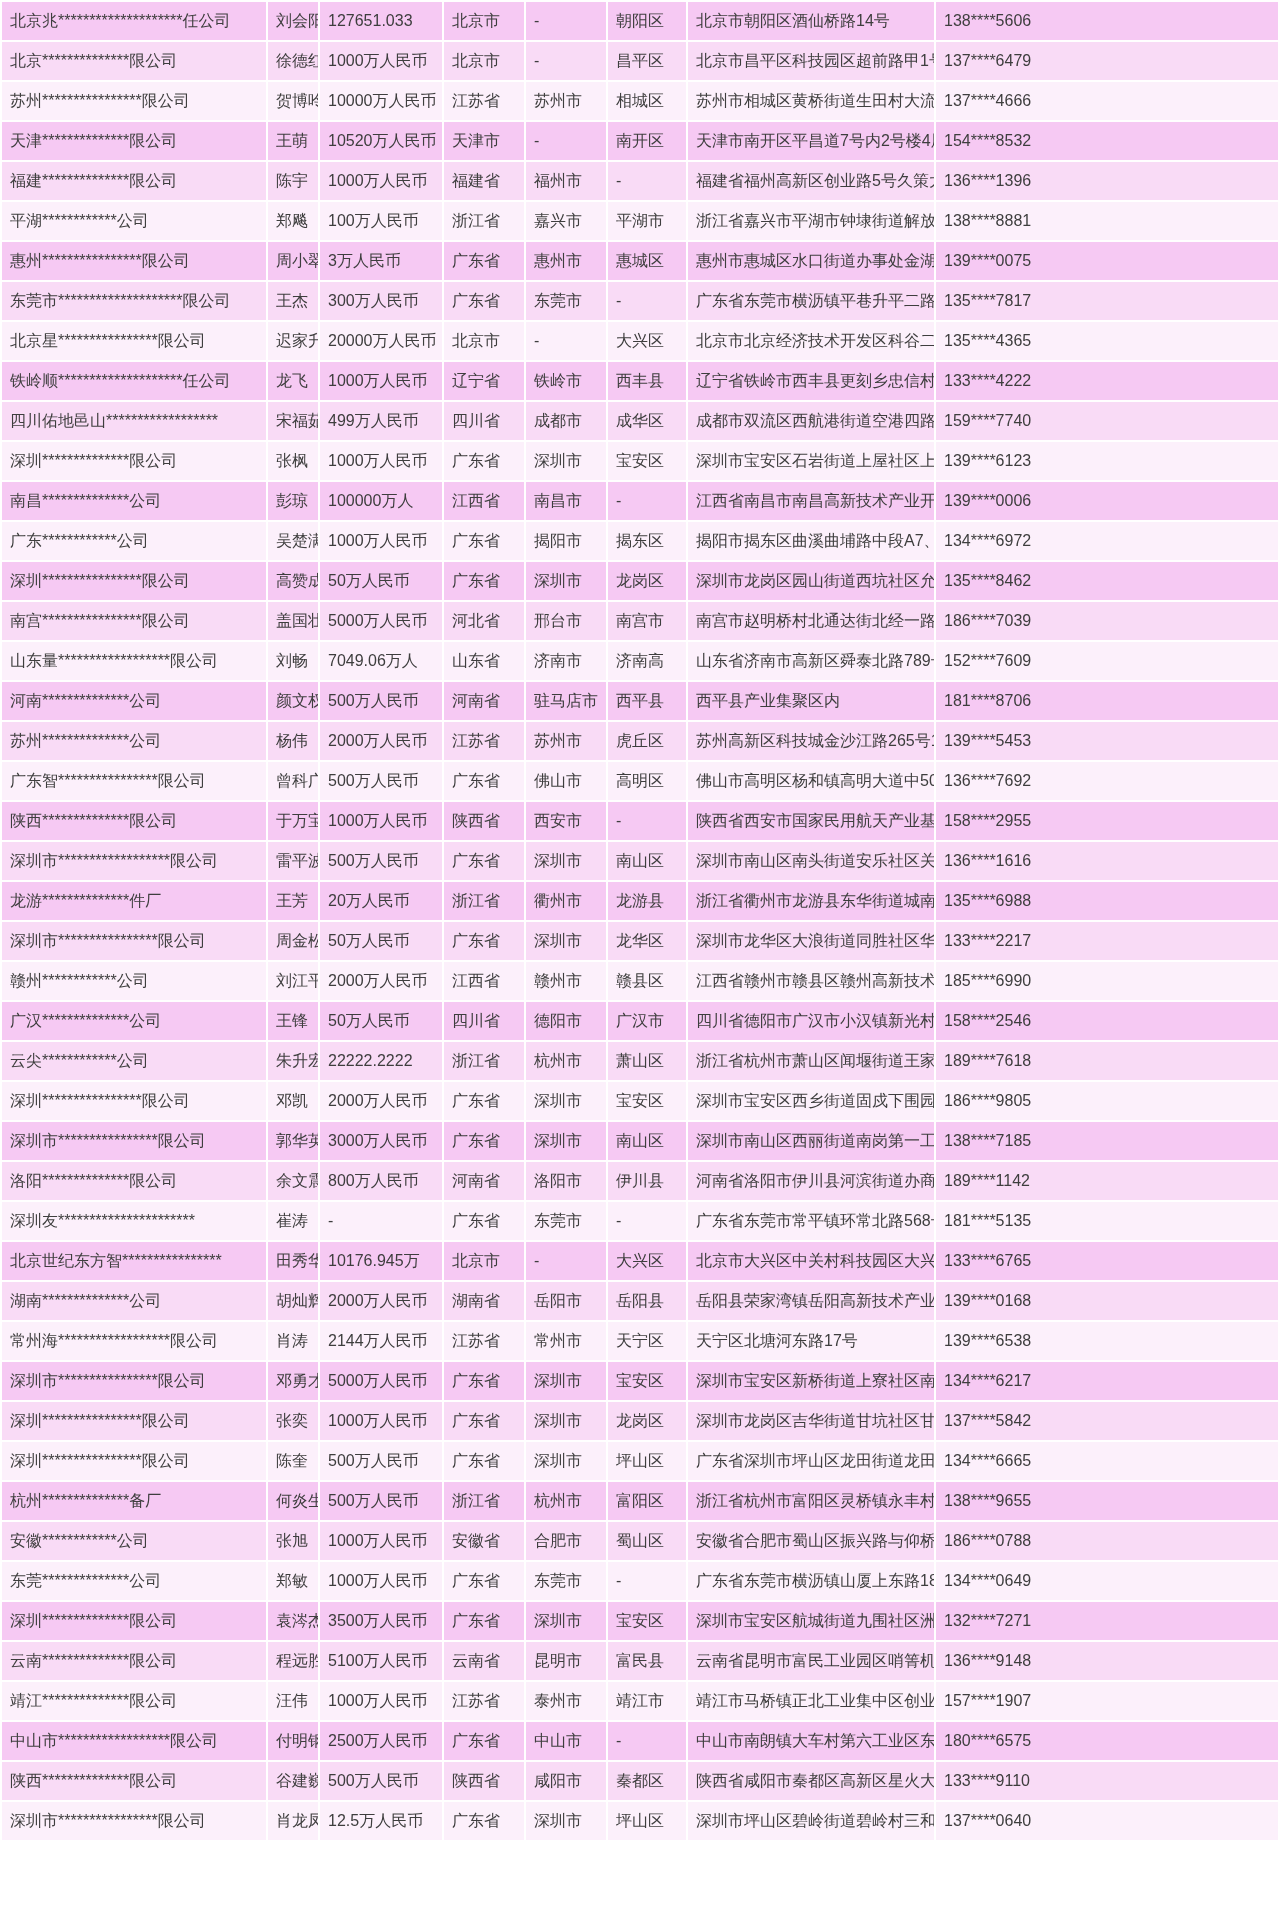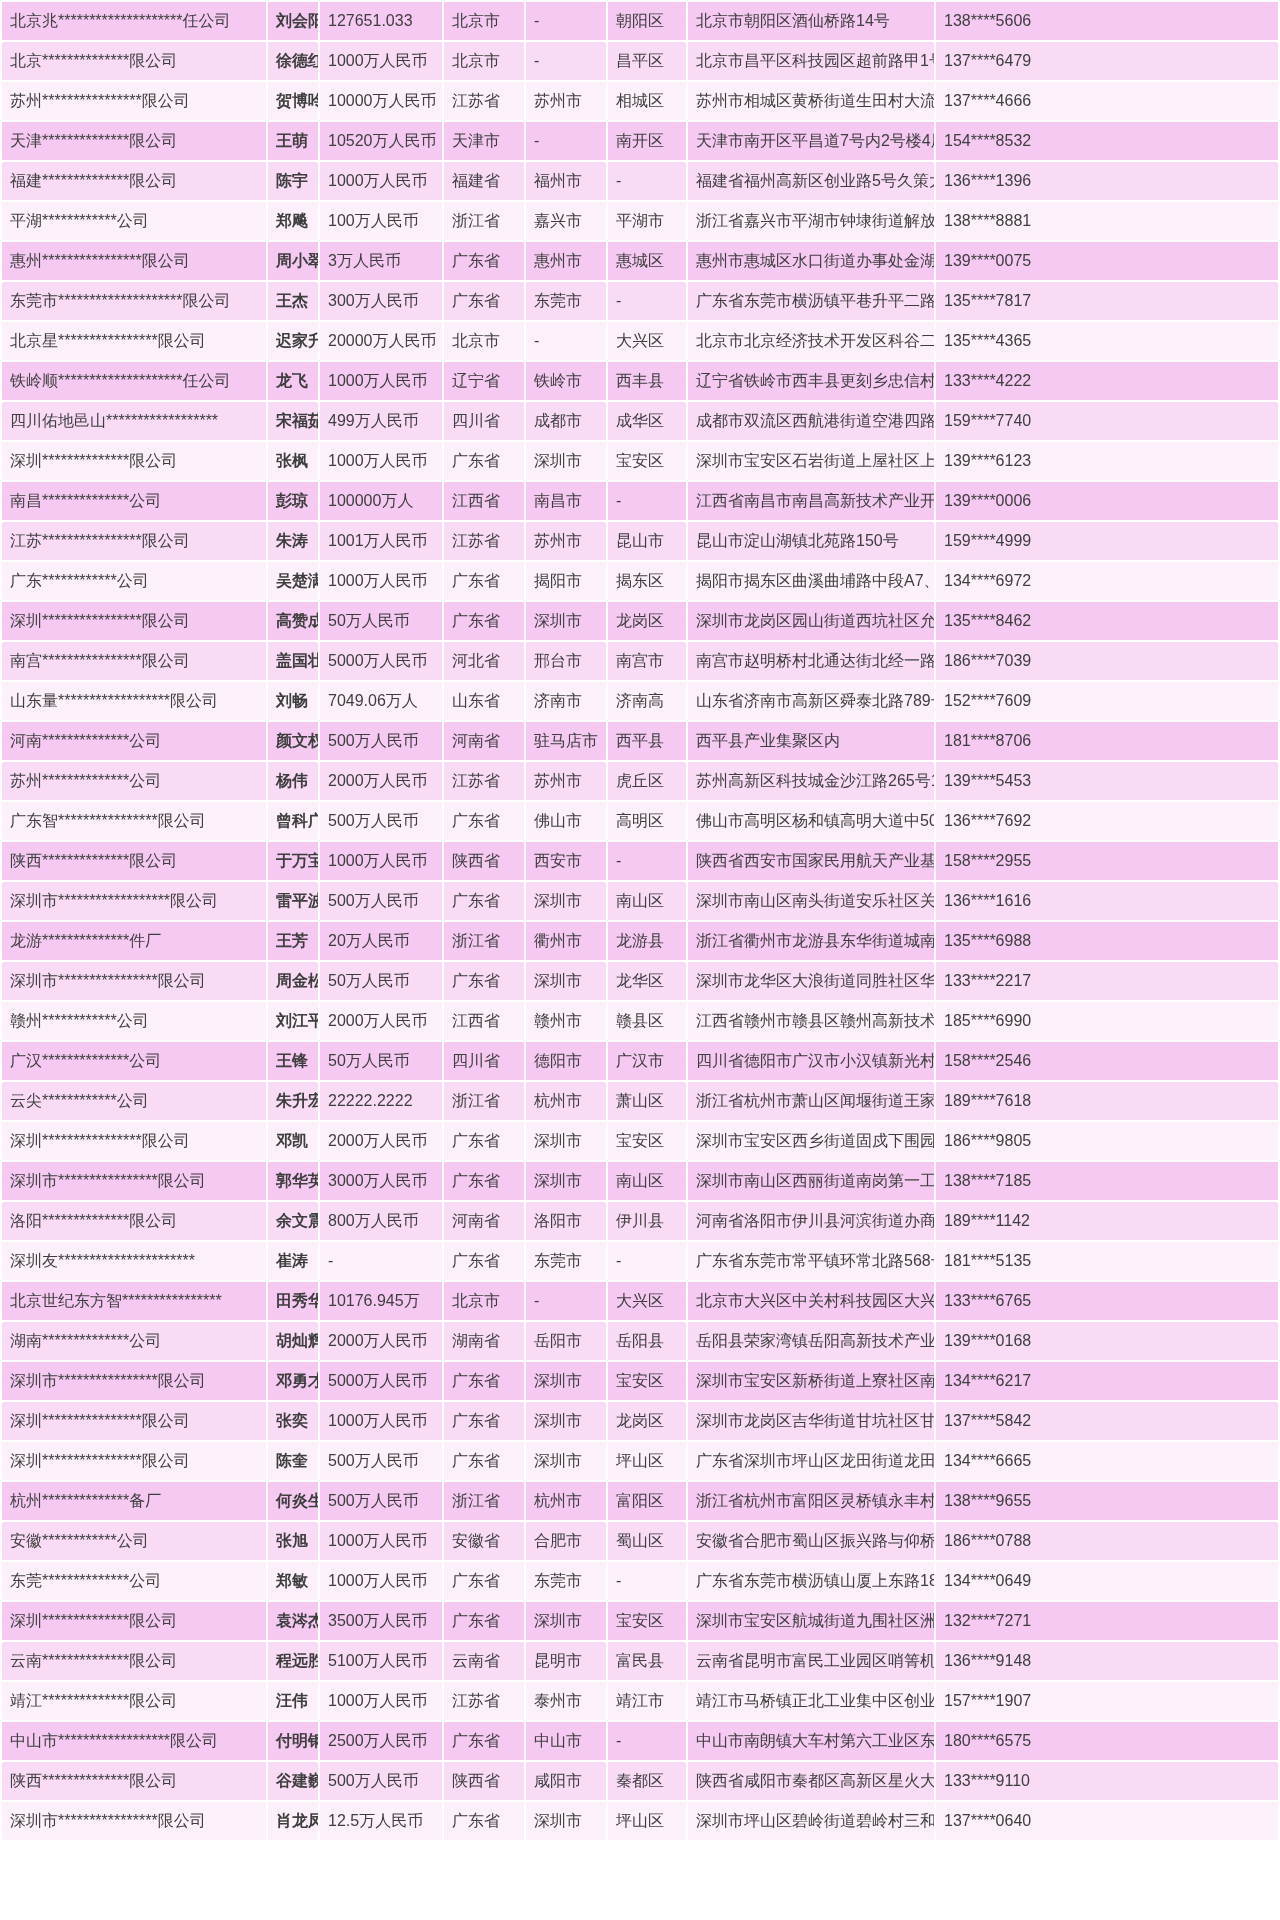--- a/index.html
+++ b/index.html
@@ -31,21 +31,21 @@
   
   col.c0 { width: 264px; }
   col.c1 { width: 50px;  }
   col.c2 { width: 122px; }
   col.c3 { width: 80px;  }
   col.c4 { width: 80px;  }
   col.c5 { width: 78px;  }
   col.c6 { width: 246px; }
   col.c7 { width: 342px; }
   td.c0 { padding-left: 11px; margin-top: 28px; }
-  td.c1 { padding-left: 6px; padding-right: 2px; font-weight: bold; }
+  td.c1 { padding-left: 6px; padding-right: 2px; }
   td.c2 { padding-left: 9px; }
   td.c6 { padding-left: 11px; }
   td.c7 { padding-left: 14px; font-size: 16.5px; }
   
   tr.r0 td { background: #f6c9f3; }
   tr.r1 td { background: #f9dbf6; }
   tr.r2 td { background: #fcf0fb; }
 </style>
 </head>
 <body>
@@ -185,30 +185,20 @@
       <tr class="r0">
     <td class="c0">南昌**************公司</td>
     <td class="c1">彭琼</td>
     <td class="c2">100000万人</td>
     <td class="c3">江西省</td>
     <td class="c4">南昌市</td>
     <td class="c5">-</td>
     <td class="c6">江西省南昌市南昌高新技术产业开发区瑶湖西七路1111号</td>
     <td class="c7">139****0006</td>
   </tr>
-      <tr class="r1">
-    <td class="c0">江苏****************限公司</td>
-    <td class="c1">朱涛</td>
-    <td class="c2">1001万人民币</td>
-    <td class="c3">江苏省</td>
-    <td class="c4">苏州市</td>
-    <td class="c5">昆山市</td>
-    <td class="c6">昆山市淀山湖镇北苑路150号</td>
-    <td class="c7">159****4999</td>
-  </tr>
       <tr class="r2">
     <td class="c0">广东************公司</td>
     <td class="c1">吴楚满</td>
     <td class="c2">1000万人民币</td>
     <td class="c3">广东省</td>
     <td class="c4">揭阳市</td>
     <td class="c5">揭东区</td>
     <td class="c6">揭阳市揭东区曲溪曲埔路中段A7、A8号；揭阳市揭东区中德金</td>
     <td class="c7">134****6972</td>
   </tr>
@@ -395,20 +385,30 @@
       <tr class="r1">
     <td class="c0">湖南**************公司</td>
     <td class="c1">胡灿辉</td>
     <td class="c2">2000万人民币</td>
     <td class="c3">湖南省</td>
     <td class="c4">岳阳市</td>
     <td class="c5">岳阳县</td>
     <td class="c6">岳阳县荣家湾镇岳阳高新技术产业园区金信路3号</td>
     <td class="c7">139****0168</td>
   </tr>
+      <tr class="r2">
+    <td class="c0">常州海******************限公司</td>
+    <td class="c1">肖涛</td>
+    <td class="c2">2144万人民币</td>
+    <td class="c3">江苏省</td>
+    <td class="c4">常州市</td>
+    <td class="c5">天宁区</td>
+    <td class="c6">天宁区北塘河东路17号</td>
+    <td class="c7">139****6538</td>
+  </tr>
       <tr class="r0">
     <td class="c0">深圳市****************限公司</td>
     <td class="c1">邓勇才</td>
     <td class="c2">5000万人民币</td>
     <td class="c3">广东省</td>
     <td class="c4">深圳市</td>
     <td class="c5">宝安区</td>
     <td class="c6">深圳市宝安区新桥街道上寮社区南浦路253号蚝三第一工业区B4</td>
     <td class="c7">134****6217</td>
   </tr>

